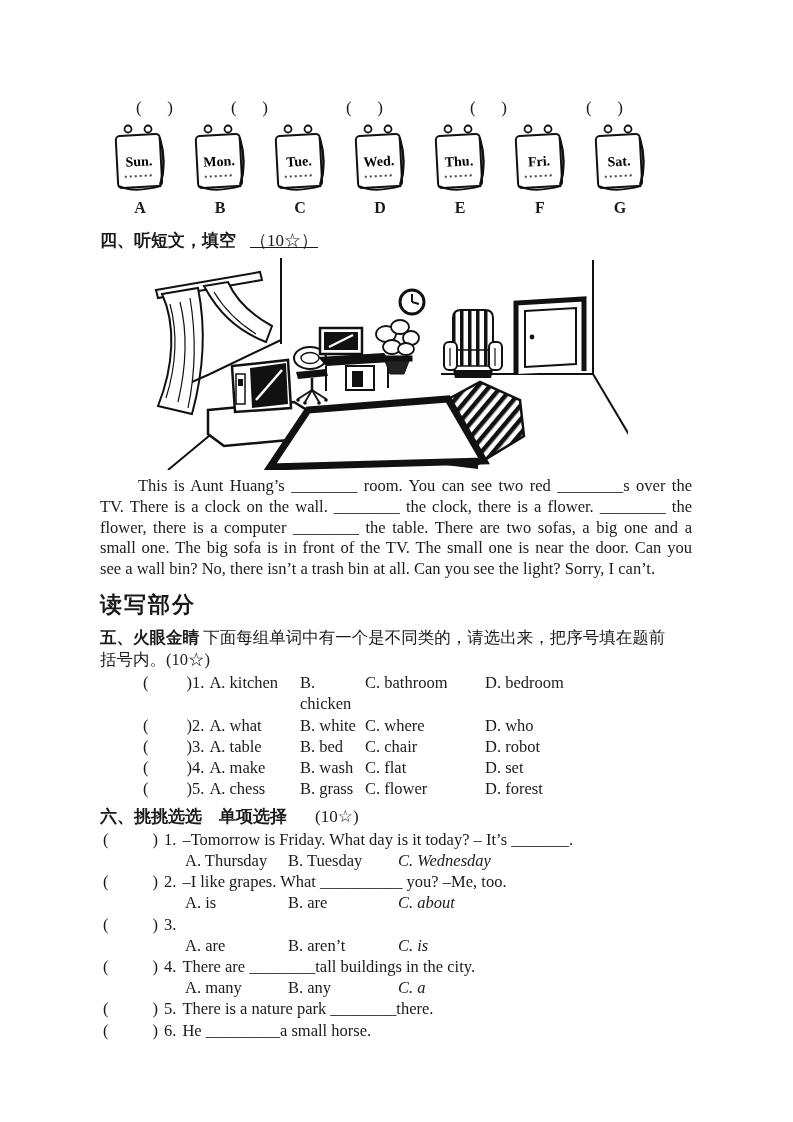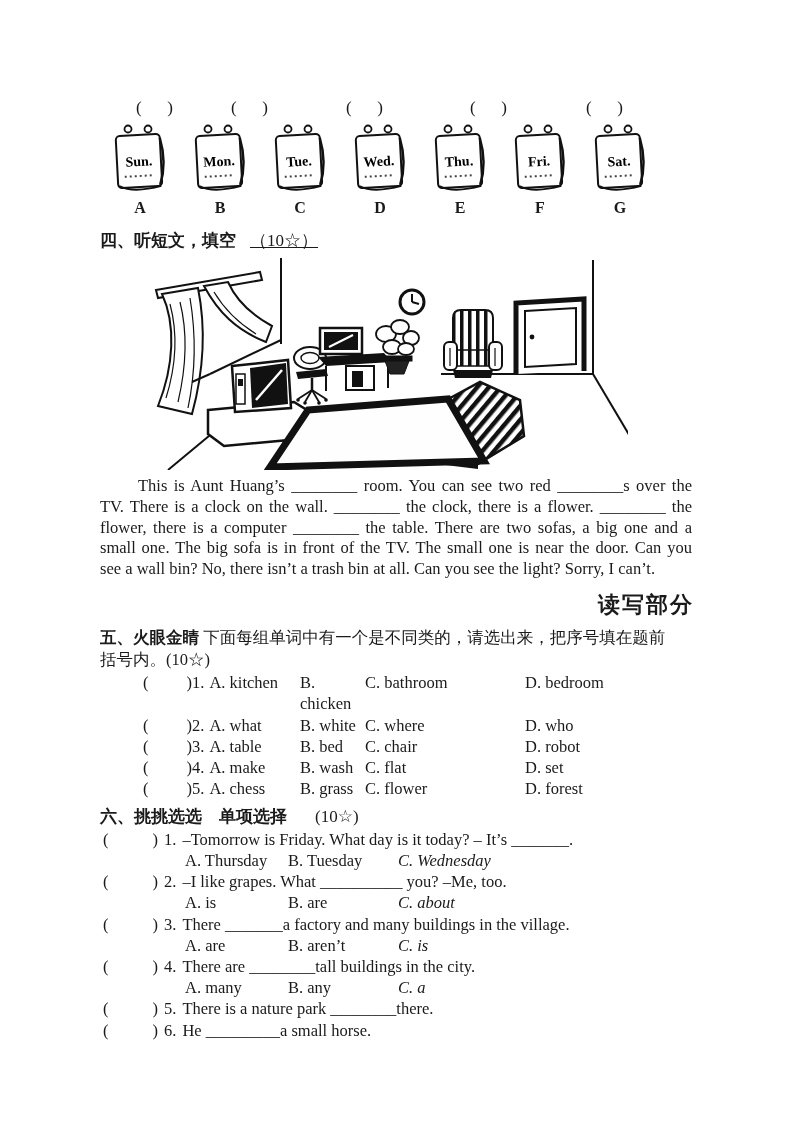--- a/index.html
+++ b/index.html
@@ -28,32 +28,32 @@
   
   .room-wrap { margin:6px 0 0 48px; }
 
   
   .passage { margin-top:2px; width:592px; font-size:16.5px; line-height:20.8px; }
   .p-line { text-align:justify; text-align-last:justify; }
   .p-line.first { text-indent:38px; }
   .p-line.last { text-align-last:auto; }
 
   
-  .reading-head { margin-top:10px; text-align:right; font-family:Liberation Sans, sans-serif;
+  .reading-head { margin-top:10px; text-align:left; font-family:Liberation Sans, sans-serif;
                   font-weight:600; font-size:22px; letter-spacing:2px; }
 
   .s5-intro { margin-top:6px; font-size:16.5px; line-height:22px; }
   .s5-intro .sec-head { display:inline; font-size:16.5px; }
 
   .wrows { margin-top:1px; font-size:16.5px; line-height:21.3px; }
   .wrow { display:flex; padding-left:43px; }
   .slot { display:inline-flex; justify-content:space-between; width:49px; flex:none; }
   .cell-na { width:108px; flex:none; white-space:nowrap; }
   .wnum { margin-right:5px; }
-  .cell-b { width:65px; flex:none; } .cell-c { width:120px; flex:none; } .cell-d { flex:1;margin-left:40px; }
+  .cell-b { width:65px; flex:none; } .cell-c { width:120px; flex:none; } .cell-d { flex:1; }
 
   .sec6-head { margin-top:5px; }
   .mcq { font-size:16.5px; line-height:21.2px; margin-top:1px; }
   .qline { display:flex; padding-left:3px; }
   .slot6 { display:inline-flex; justify-content:space-between; width:55px; flex:none; }
   .qnum { margin:0 6px; flex:none; }
   .qtext { white-space:nowrap; }
   .oline { display:flex; padding-left:85px; }
   .oa { width:103px; flex:none; } .ob { width:110px; flex:none; } .oc { flex:1;font-style:italic; }
 </style>
@@ -389,21 +389,20 @@
         <span class="ob">B. are</span>
         <span class="oc">C. about</span>
       </div>
 
       <div class="qline">
         <span class="slot6">
             <span>(</span>
             <span>)</span>
           </span>
         <span class="qnum">3.</span>
-        <span class="qtext">There _______a factory and many buildings in the village.</span>
       </div>
       <div class="oline">
         <span class="oa">A. are</span>
         <span class="ob">B. aren’t</span>
         <span class="oc">C. is</span>
       </div>
 
       <div class="qline">
         <span class="slot6">
             <span>(</span>

